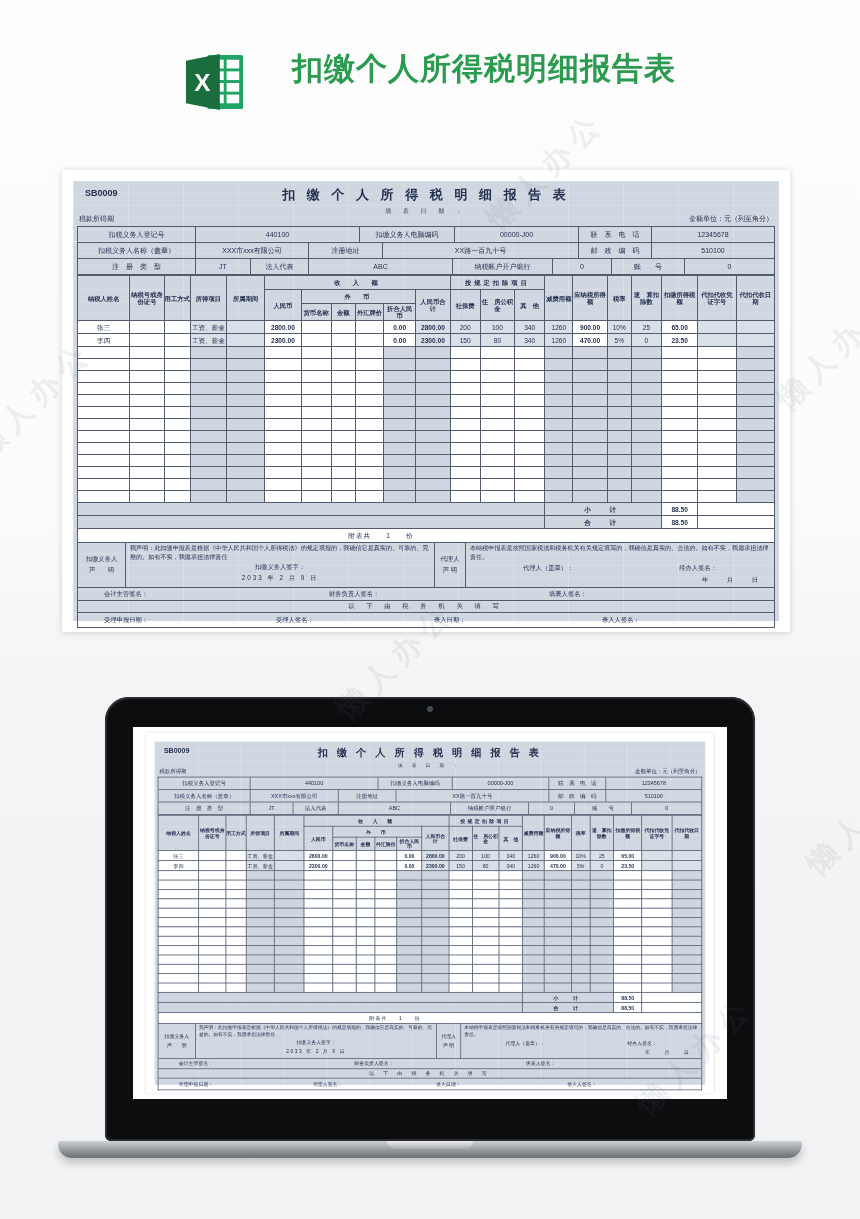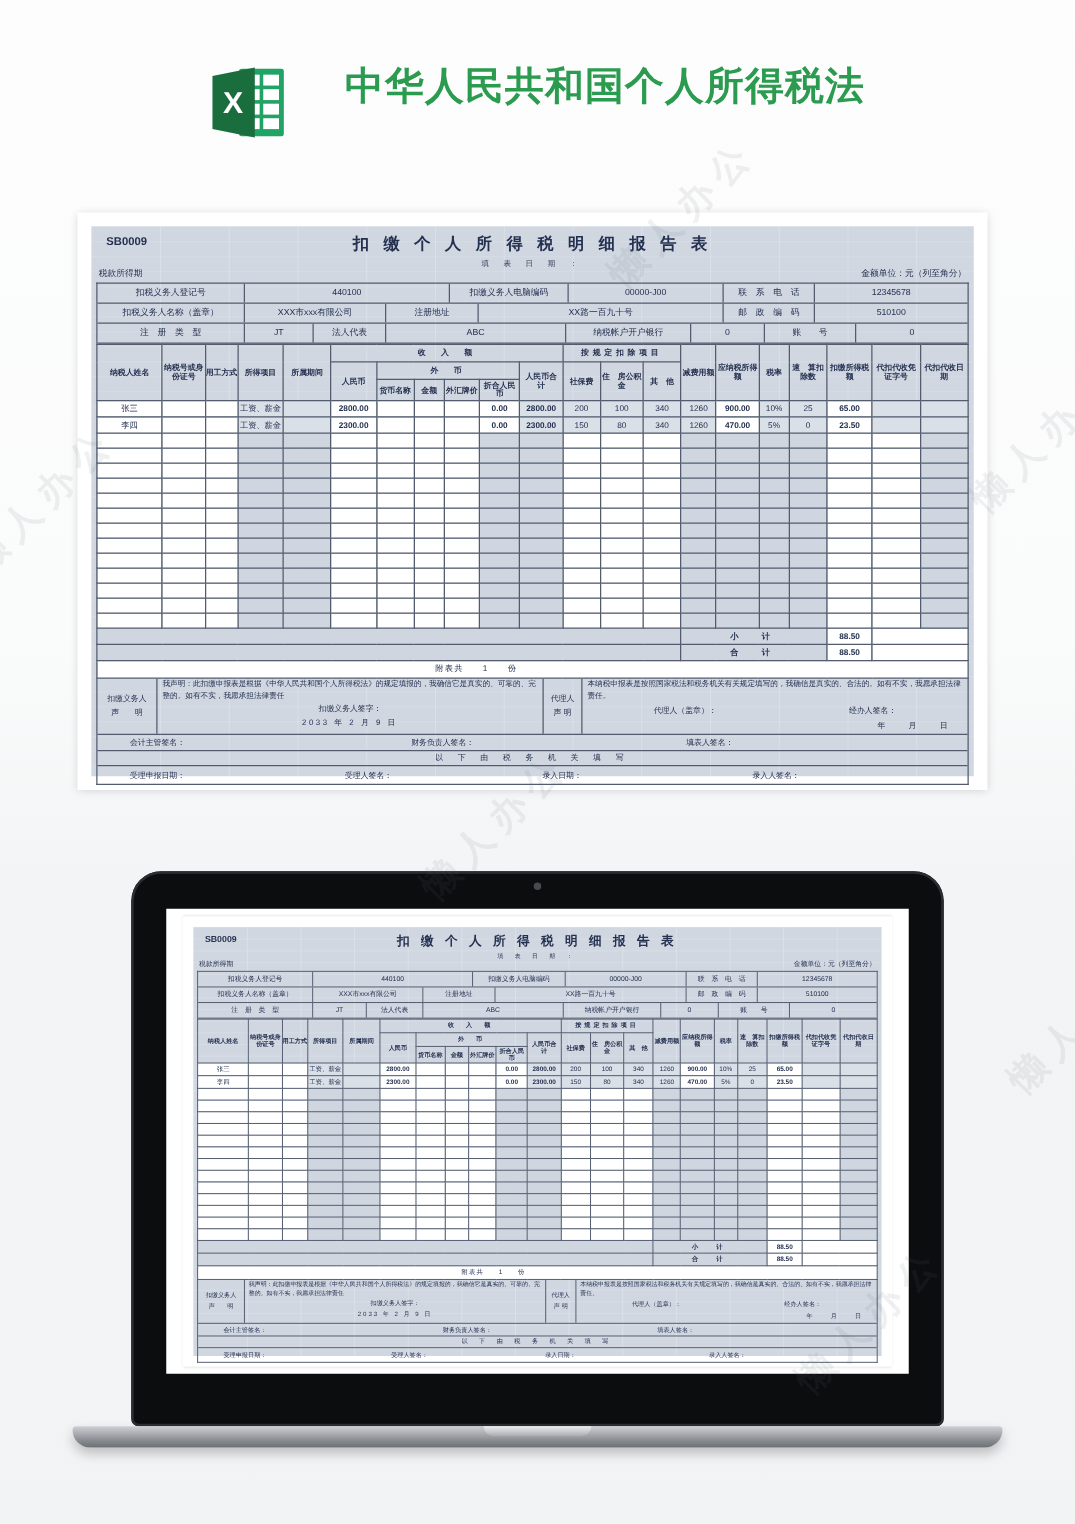--- a/index.html
+++ b/index.html
@@ -114,21 +114,21 @@
           <rect x="28" y="32" width="13" height="9"></rect>
             <rect x="44" y="32" width="13" height="9"></rect>
           <rect x="28" y="44" width="13" height="9"></rect>
             <rect x="44" y="44" width="13" height="9"></rect>
         </g>
         <path d="M2 9 L37 2 L37 60 L2 53 Z" fill="#1a6e3e"></path>
         <text x="19" y="40" font-size="25" font-weight="bold" fill="#ffffff" text-anchor="middle" font-family="Liberation Sans, DejaVu Sans, sans-serif">X</text>
       </svg>
     </div>
     <div class="hero-text">
-      <div class="hero-title">中华人民共和国个人所得税法</div>
+      <div class="hero-title">扣缴个人所得税明细报告表</div>
     </div>
   </div>
 
   <section class="preview-large">
     <div class="preview-card">
       <div class="sheet">
         <div class="sheet-top">
           <span class="sheet-code">SB0009</span>
           <div class="sheet-title">扣 缴 个 人 所 得 税 明 细 报 告 表</div>
           <div class="sheet-filldate">填 表 日 期 ：</div>

